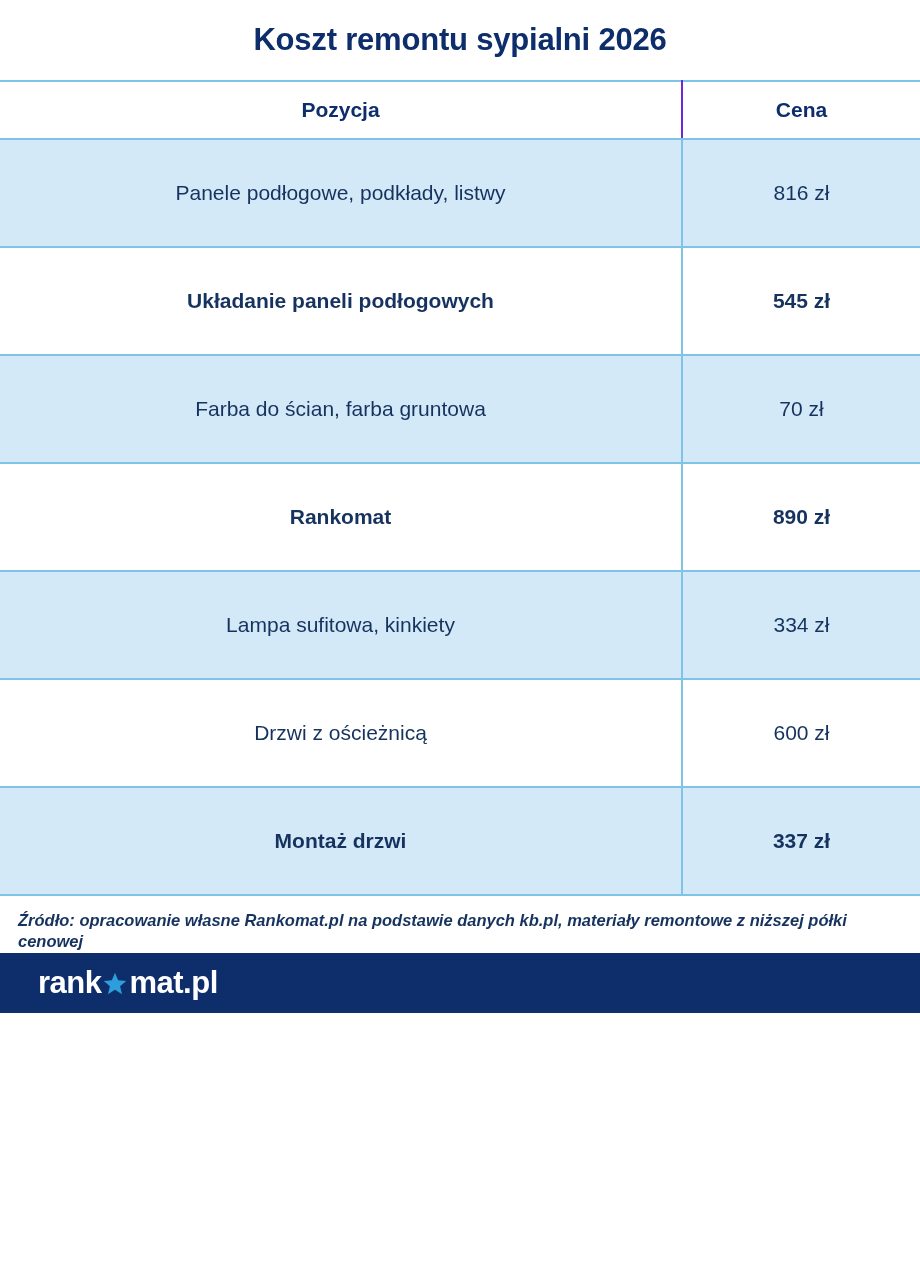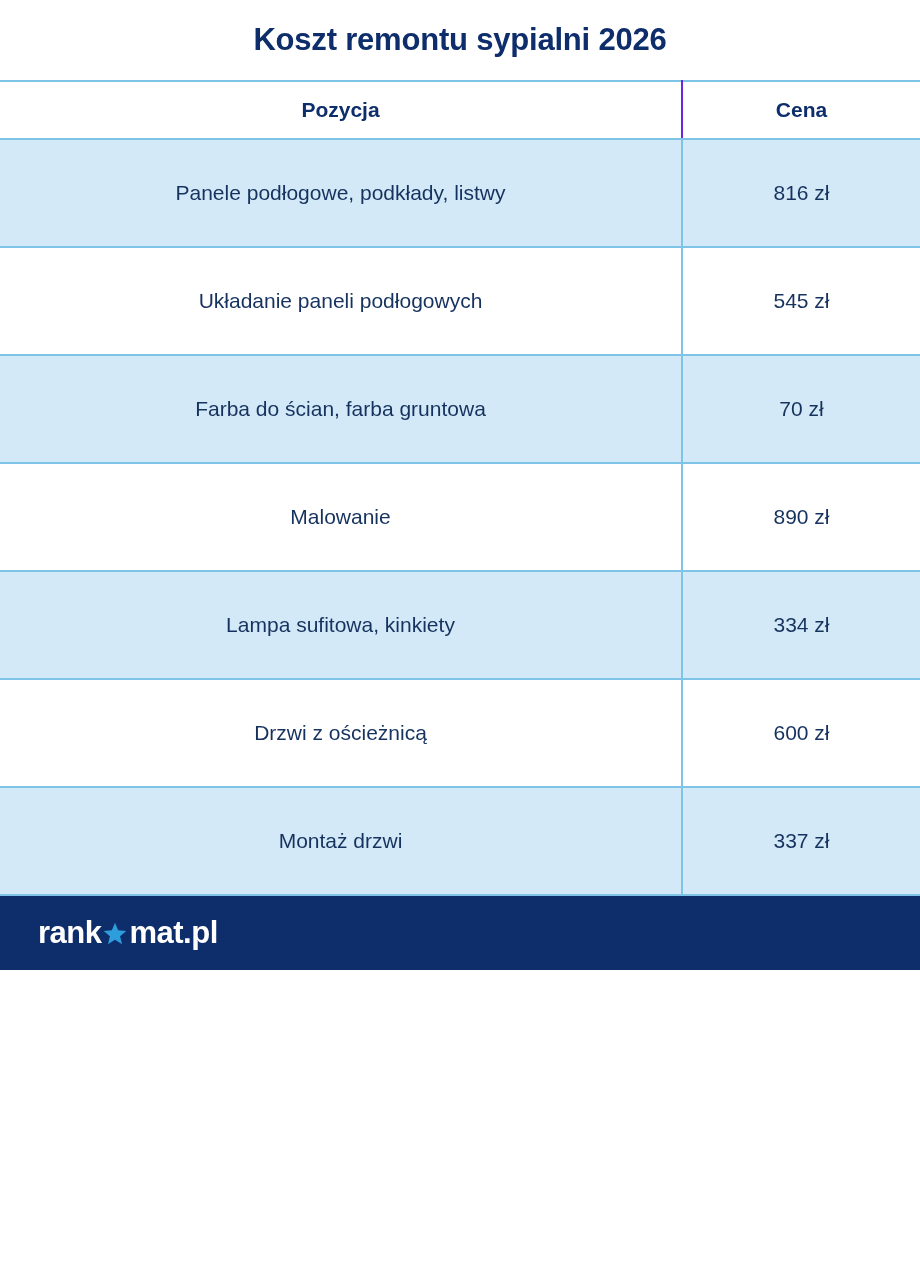--- a/index.html
+++ b/index.html
@@ -80,21 +80,21 @@
   table.cost-table tbody td.cell-item {
     border-right: 2px solid #7ec4e6;
   }
   tr.row-shaded td {
     background: #d3e9f7;
   }
   tr.row-plain td {
     background: #ffffff;
   }
   tr.row-bold td {
-    font-weight: normal;
+    font-weight: bold;
   }
   
   .source {
     padding: 14px 18px 0 18px;
     font-size: 16.5px;
     font-style: italic;
     font-weight: bold;
     color: #16335f;
     line-height: 1.3;
     flex: 1 1 auto;
@@ -155,39 +155,40 @@
         </tr>
         <tr class="row-plain row-bold">
           <td class="cell-item">Układanie paneli podłogowych</td>
           <td class="cell-price">545 zł</td>
         </tr>
         <tr class="row-shaded">
           <td class="cell-item">Farba do ścian, farba gruntowa</td>
           <td class="cell-price">70 zł</td>
         </tr>
         <tr class="row-plain row-bold">
-          <td class="cell-item">Malowanie</td>
+          <td class="cell-item">Rankomat</td>
           <td class="cell-price">890 zł</td>
         </tr>
         <tr class="row-shaded">
           <td class="cell-item">Lampa sufitowa, kinkiety</td>
           <td class="cell-price">334 zł</td>
         </tr>
         <tr class="row-plain">
           <td class="cell-item">Drzwi z ościeżnicą</td>
           <td class="cell-price">600 zł</td>
         </tr>
         <tr class="row-shaded row-bold">
           <td class="cell-item">Montaż drzwi</td>
           <td class="cell-price">337 zł</td>
         </tr>
       </tbody>
     </table>
   </div>
 
+  <div class="source">Źródło: opracowanie własne Rankomat.pl na podstawie danych kb.pl,  materiały remontowe z niższej półki cenowej</div>
 
   <div class="footer">
     <div class="logo">
       <span>rank</span>
       <span class="star">
         <svg width="26" height="26" viewBox="0 0 24 24" aria-hidden="true">
           <polygon points="12,1.6 14.9,8.6 22.4,9.2 16.7,14.1 18.5,21.4 12,17.4 5.5,21.4 7.3,14.1 1.6,9.2 9.1,8.6" fill="#2e9ddb"></polygon>
         </svg>
       </span>
       <span>mat.pl</span>

